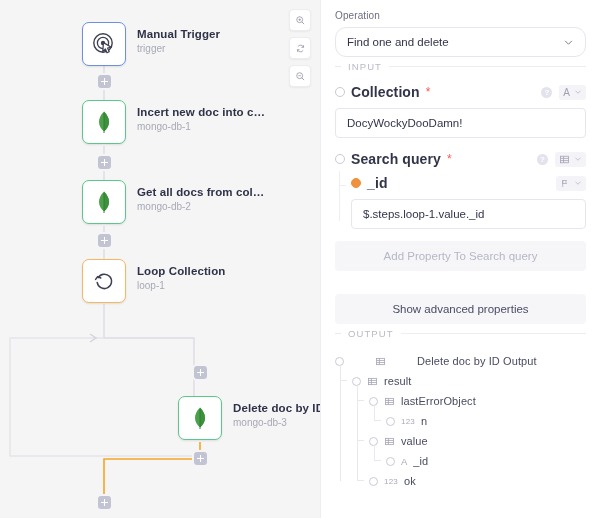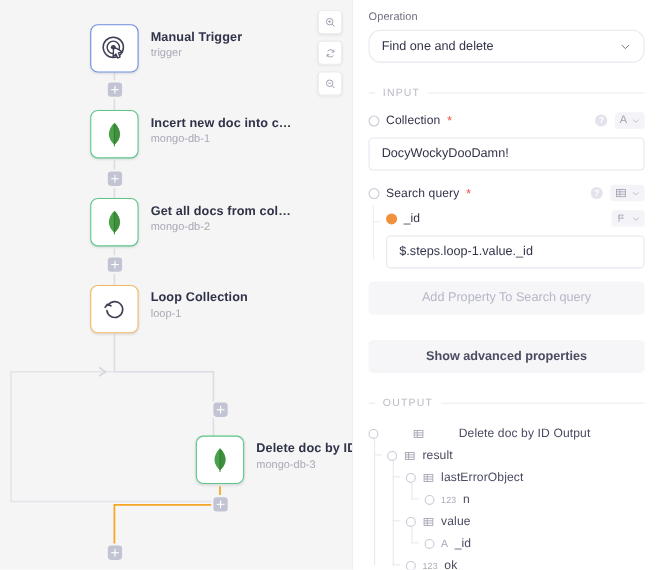--- a/index.html
+++ b/index.html
@@ -88,39 +88,39 @@
     background: #fff;
     display: flex; align-items: center;
     padding: 0 11px;
     font-size: 11.5px; color: #32344a;
   }
   .select-box { justify-content: space-between; border-radius: 11px; }
   .chev { width: 11px; height: 11px; flex: 0 0 auto; }
 
   .section-divider {
     display: flex; align-items: center; gap: 7px;
-    margin: 22px 0 12px 0;
+    margin: 4px 0 12px 0;
   }
   .section-divider .seg-left { width: 6px; height: 1px; background: #e9e9f0; }
   .section-divider .lbl {
     font-size: 9.5px; color: #b9bac6; letter-spacing: 1.1px;
   }
   .section-divider .line { flex: 1; height: 1px; background: #ededf3; }
 
   .prop-row {
     display: flex; align-items: center; gap: 6px;
     margin-bottom: 8px; position: relative;
   }
   .radio {
     width: 10px; height: 10px; border-radius: 50%;
     border: 1.3px solid #c9cad6; flex: 0 0 auto; background: #fff;
   }
   .radio.filled { background: #f0913c; border-color: #f0913c; }
   .prop-name {
-    font-size: 11px; font-weight: 400; color: #32344a; letter-spacing: .1px;
+    font-size: 14px; font-weight: 700; color: #32344a; letter-spacing: .1px;
   }
   .req-star { color: #f25c54; font-size: 12px; line-height: 1; }
   .prop-right {
     margin-left: auto; display: flex; align-items: center; gap: 7px;
   }
   .help-icon {
     width: 11px; height: 11px; border-radius: 50%;
     background: #e2e3ec; color: #ffffff;
     font-size: 8px; line-height: 11px; text-align: center;
     font-weight: 700; flex: 0 0 auto;
@@ -142,21 +142,21 @@
     width: 7px; height: 1px; background: #ededf3;
   }
   .nested .text-box { margin-top: 2px; text-align: center; }
 
   .ghost-btn {
     width: 100%; height: 30px; border-radius: 4px;
     background: #f6f6f9; color: #b6b7c5;
     font-size: 11.5px; display: flex; align-items: center; justify-content: center;
     margin-top: 12px;
   }
-  .ghost-btn.strong { color: #4a4c61; font-weight: 700; margin-top: 23px; }
+  .ghost-btn.strong { color: #4a4c61; font-weight: 400; margin-top: 23px; }
 
   
   .tree { margin-top: 6px; }
   .tree-row {
     display: flex; align-items: center; gap: 6px;
     height: 20px; position: relative;
   }
   .tree-row .tcirc {
     width: 9px; height: 9px; border-radius: 50%;
     border: 1.2px solid #c9cad6; background: #fff; flex: 0 0 auto;

